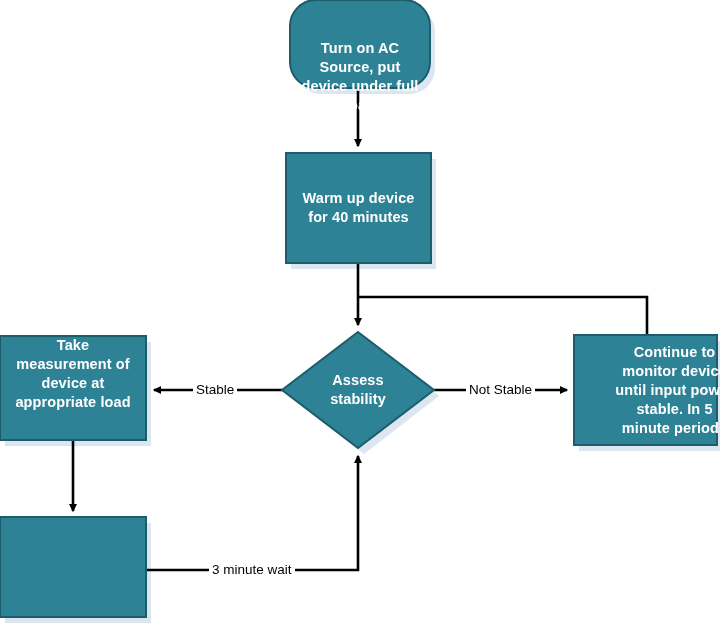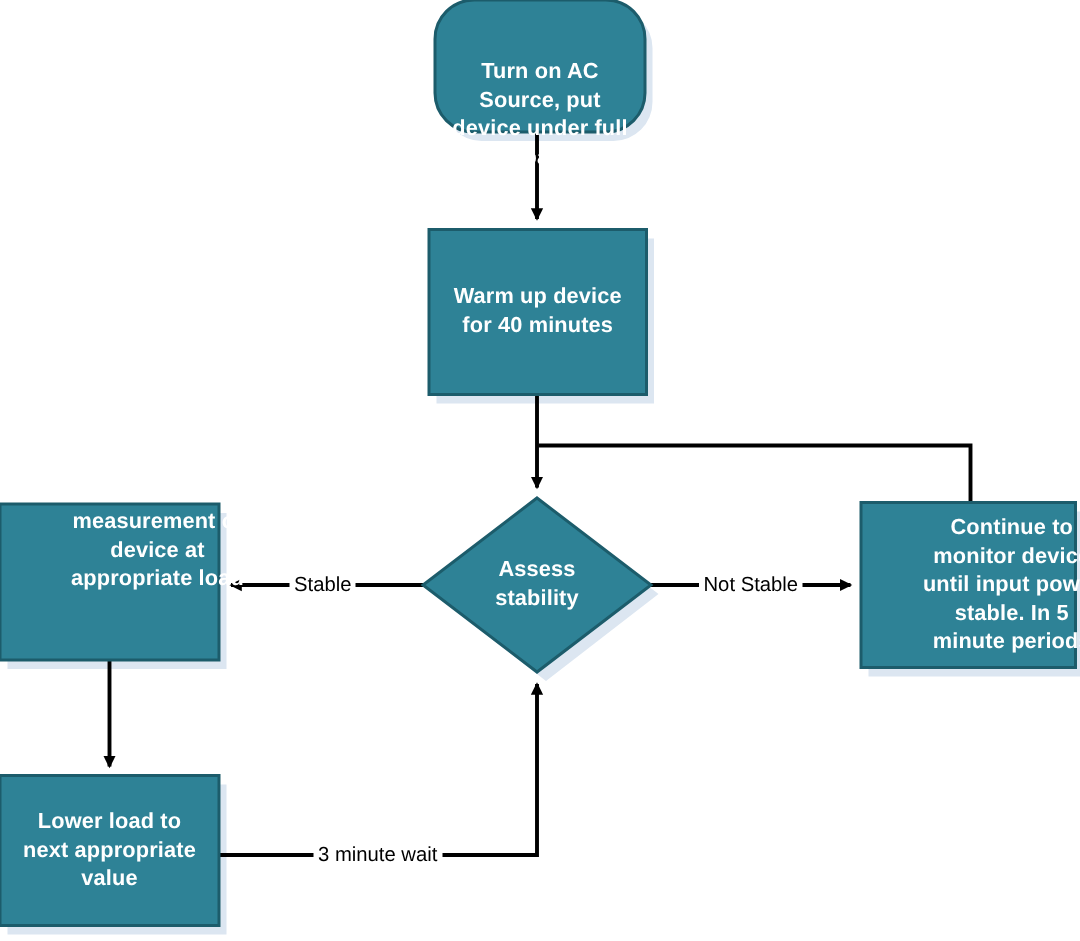--- a/index.html
+++ b/index.html
@@ -99,34 +99,31 @@
 Source, put
 device under full
 load</div>
 
   <div class="node-text" style="left:286px; top:153px; width:145px; height:110px;">Warm up device
 for 40 minutes</div>
 
   <div class="node-text" style="left:298px; top:332px; width:120px; height:116px;">Assess
 stability</div>
 
-  <div class="node-text" style="left:0px; top:320px; width:146px; height:76px;margin-left:32px;">Take
+  <div class="node-text" style="left:0px; top:336px; width:146px; height:76px;">Take
 measurement of
 device at
 appropriate load</div>
 
   <div class="node-text" style="left:574px; top:335px; width:143px; height:110px;padding-left:29px;">Continue to
 monitor device
 until input power
 stable. In 5
 minute periods</div>
 
-  <div class="node-text" style="left:0px; top:517px; width:146px; height:100px;">Lower load to
-next appropriate
-value</div>
 
   <div class="edge-label" style="left:193px; top:382px;">Stable</div>
 
   <div class="edge-label" style="left:466px; top:382px;">Not Stable</div>
 
   <div class="edge-label" style="left:209px; top:562px;">3 minute wait</div>
 
 </div>
 
 </body></html>

